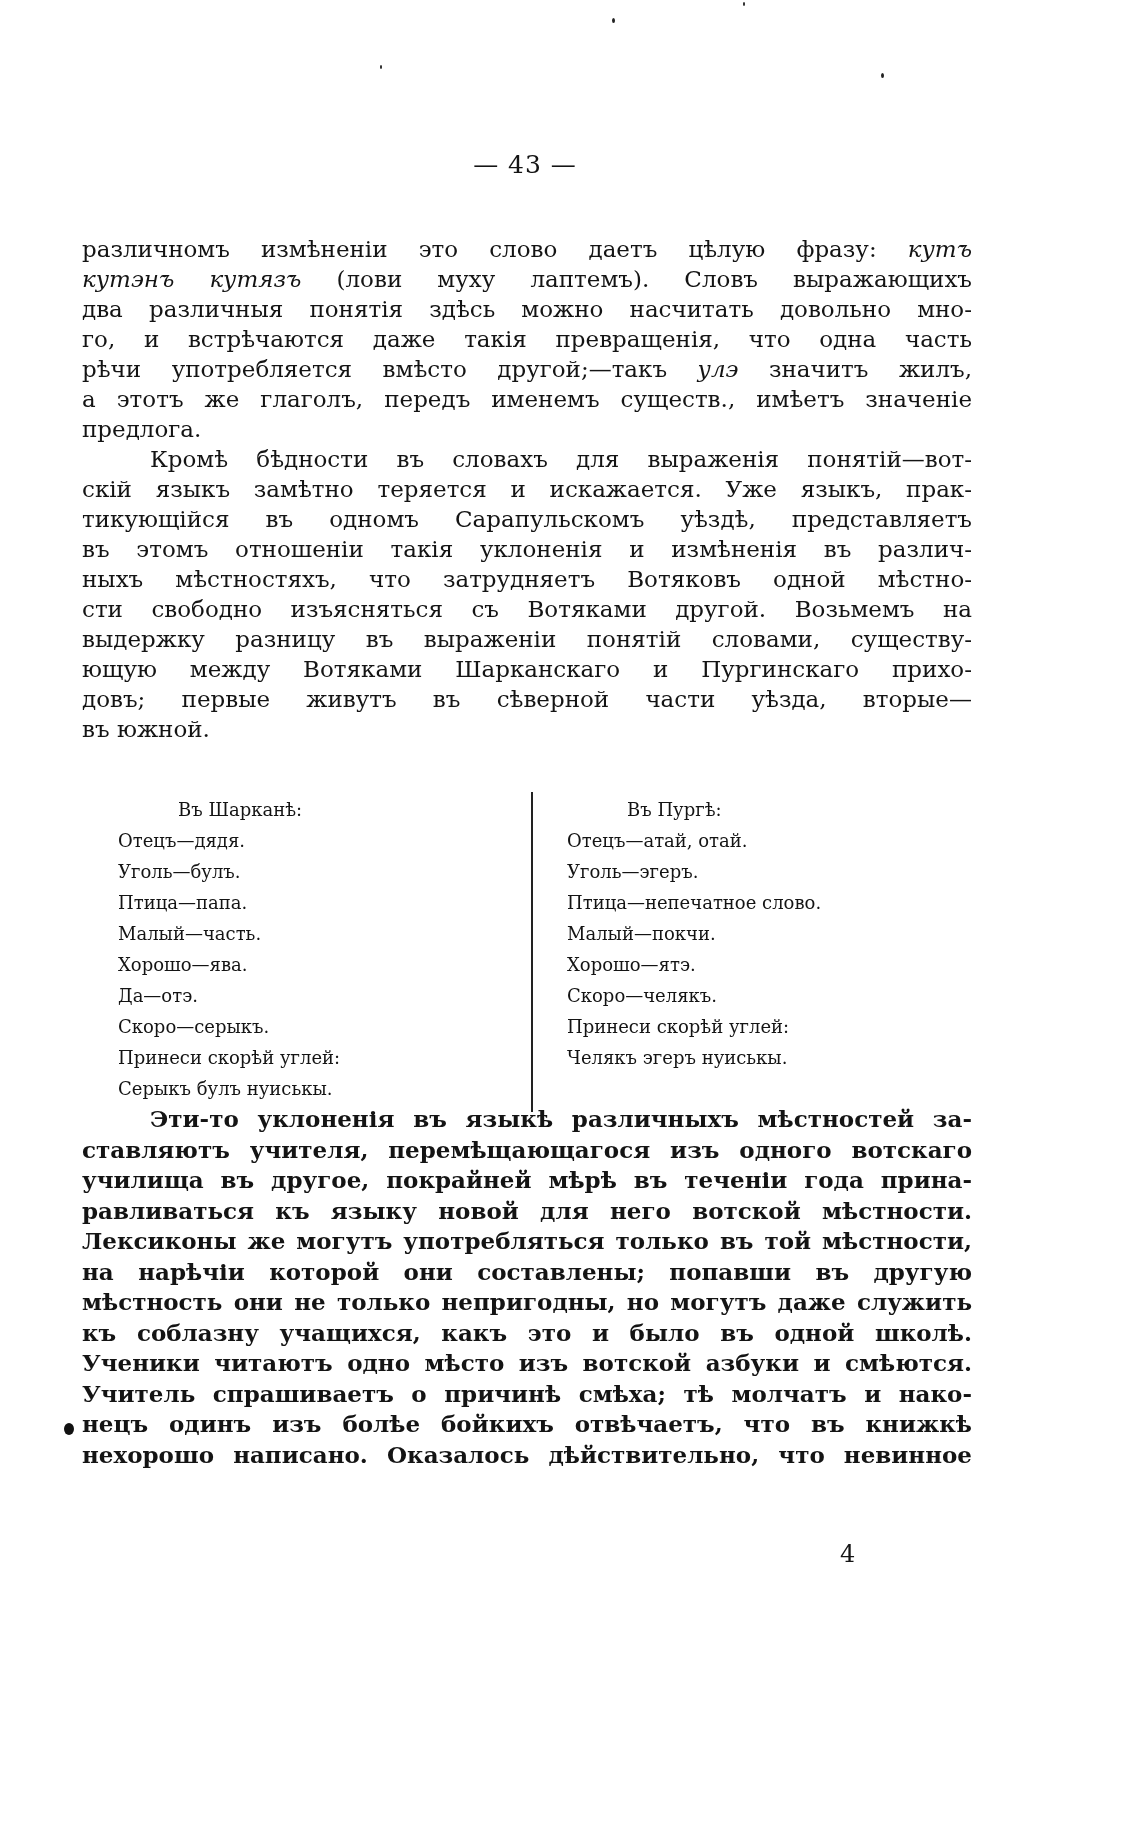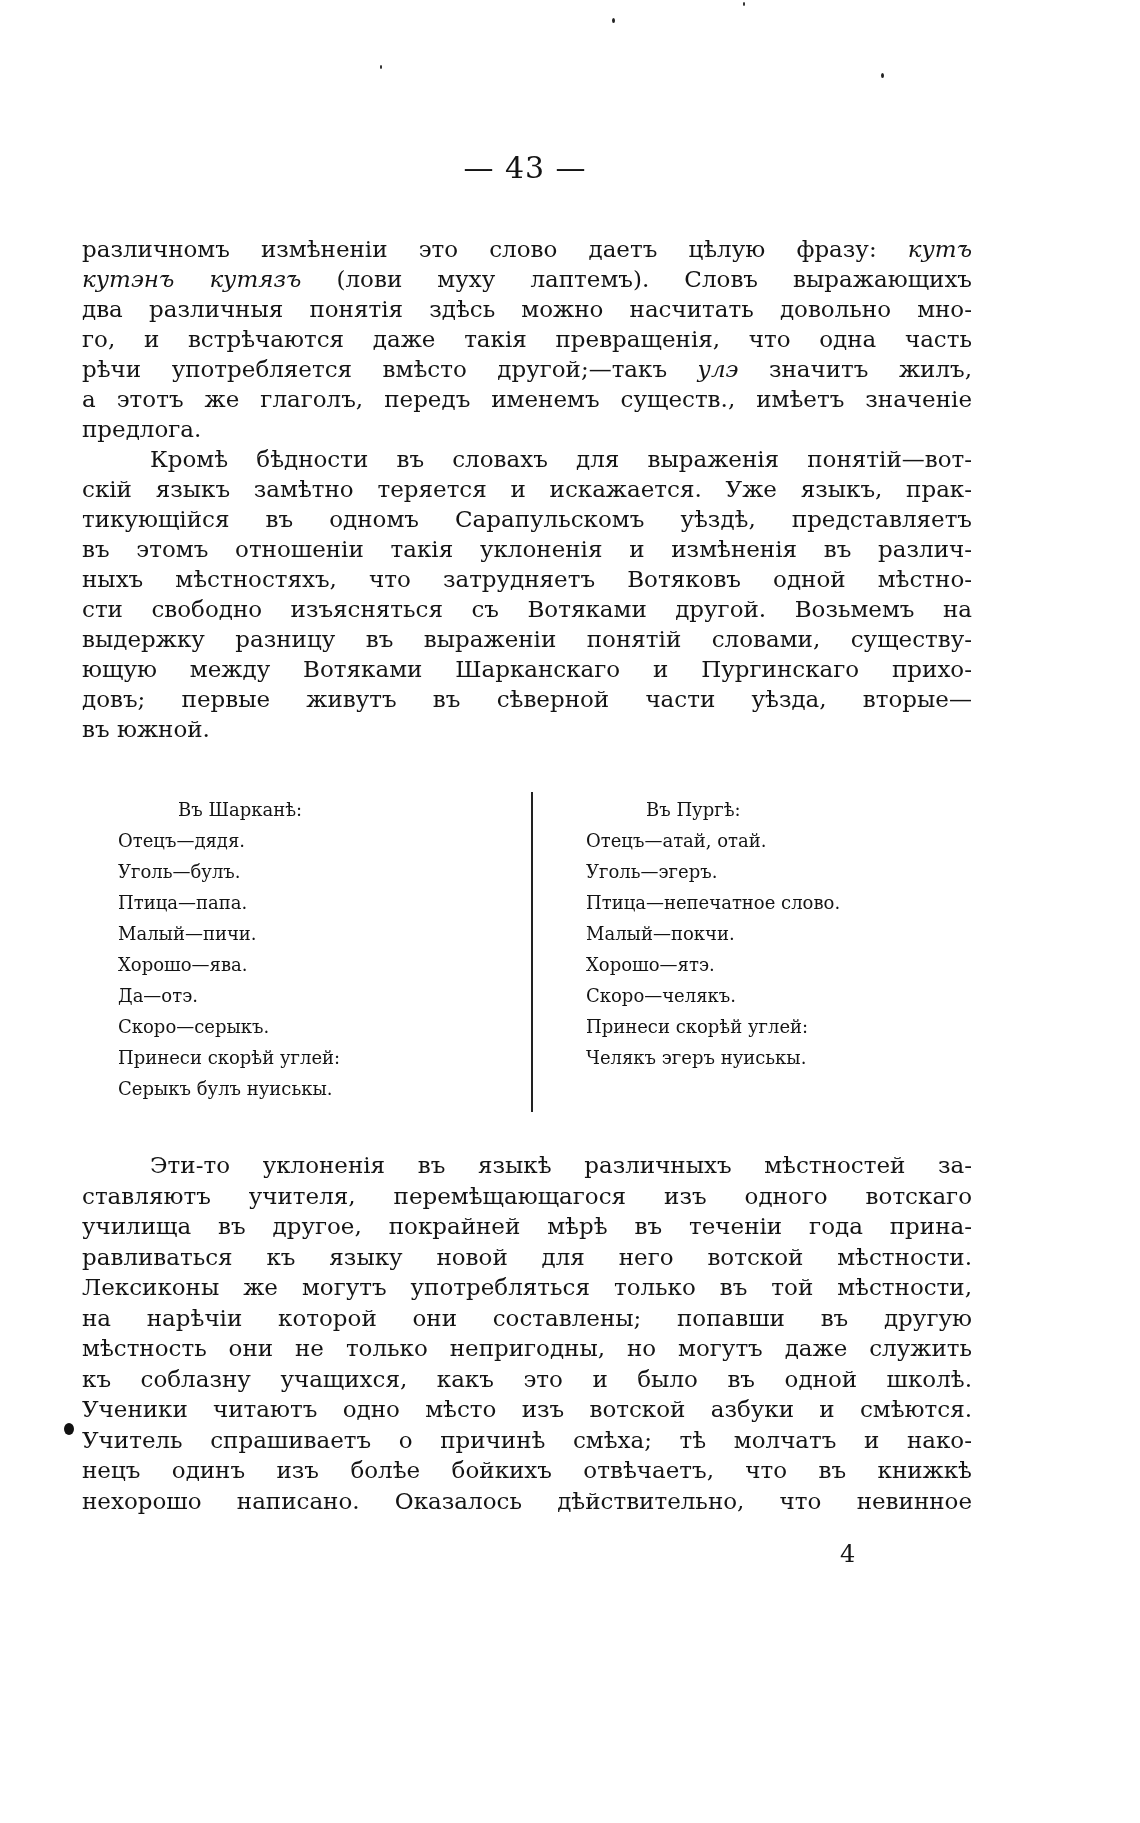--- a/index.html
+++ b/index.html
@@ -2,41 +2,41 @@
 <html><head>
 <meta charset="utf-8">
 <style>
   html, body { margin: 0; padding: 0; }
   body {
     width: 1140px; height: 1823px; background: #ffffff; position: relative; overflow: hidden;
     font-family: "DejaVu Serif", "Liberation Serif", serif; color: #141414;
   }
   .page-number {
     position: absolute; top: 150px; left: 0; width: 1050px; text-align: center;
-    font-size: 30px; letter-spacing: 1px;
+    font-size: 25px; letter-spacing: 1px;
   }
   .block {
     position: absolute; left: 82px; width: 890px;
     font-size: 23px; line-height: 30px; text-align: justify;
   }
   .block .line { display: block; white-space: nowrap; text-align-last: justify; text-align: justify; }
   .block .line.last { text-align-last: left; }
   .indent { padding-left: 68px; }
   .it { font-style: italic; margin-top: 40px; }
   #p1 { top: 234px; }
   #p2 { top: 444px; }
-  #p3 { top: 1150px; line-height: 30.5px; }
+  #p3 { top: 1104px; line-height: 30.5px; font-weight: bold; }
 
   .table {
     position: absolute; top: 792px; left: 82px; width: 890px; height: 320px;
     font-size: 18px; line-height: 31px;
   }
   .col { position: absolute; top: 2px; }
   .col.left { left: 36px; width: 400px; }
-  .col.right { left: 485px; width: 400px; margin-left: 19px; }
+  .col.right { left: 485px; width: 400px; }
   .col .head { display: block; text-align: left; padding-left: 60px; }
   .col .row { display: block; white-space: nowrap; }
   .divider {
     position: absolute; left: 449px; top: 0; width: 2px; height: 320px; background: #222;
   }
   .sheet-number {
     position: absolute; top: 1540px; left: 840px; font-size: 24px;
   }
   .speck { position: absolute; background: #222; border-radius: 50%; }
   .ink-blot { position: absolute; left: 64px; top: 1423px; width: 10px; height: 12px; background: #111; border-radius: 50%; }
@@ -68,21 +68,21 @@
   <span class="line">довъ; первые живутъ въ сѣверной части уѣзда, вторые—</span>
   <span class="line last">въ южной.</span>
 </div>
 
 <div class="table">
   <div class="col left">
     <span class="head">Въ Шарканѣ:</span>
     <span class="row">Отецъ—дядя.</span>
     <span class="row">Уголь—булъ.</span>
     <span class="row">Птица—папа.</span>
-    <span class="row">Малый—пичи.</span>
+    <span class="row">Малый—часть.</span>
     <span class="row">Хорошо—ява.</span>
     <span class="row">Да—отэ.</span>
     <span class="row">Скоро—серыкъ.</span>
     <span class="row">Принеси скорѣй углей:</span>
     <span class="row">Серыкъ булъ нуиськы.</span>
   </div>
   <div class="divider"></div>
   <div class="col right">
     <span class="head">Въ Пургѣ:</span>
     <span class="row">Отецъ—атай, отай.</span>

